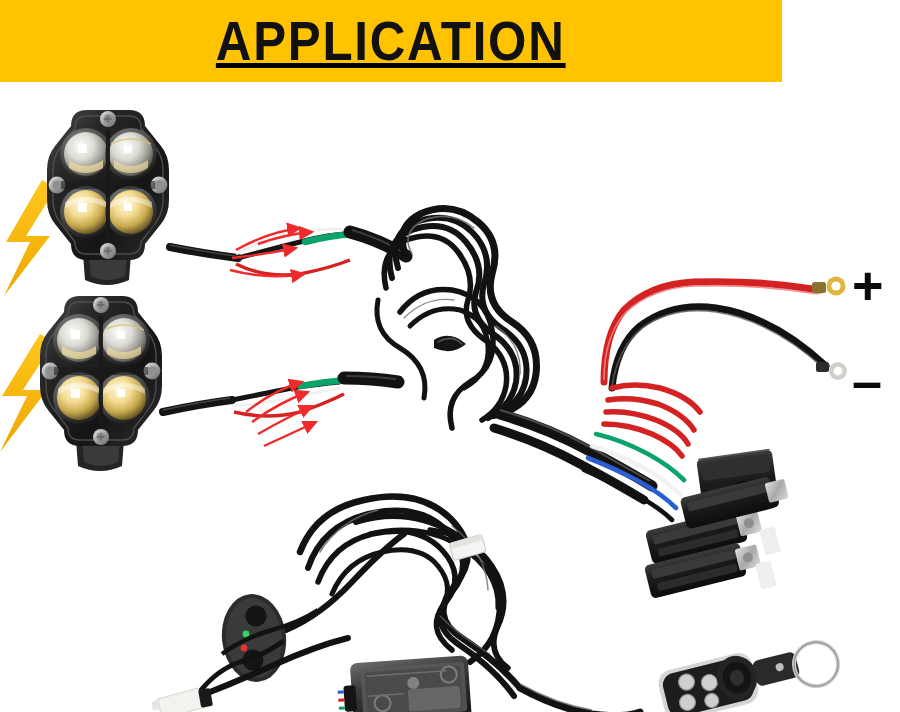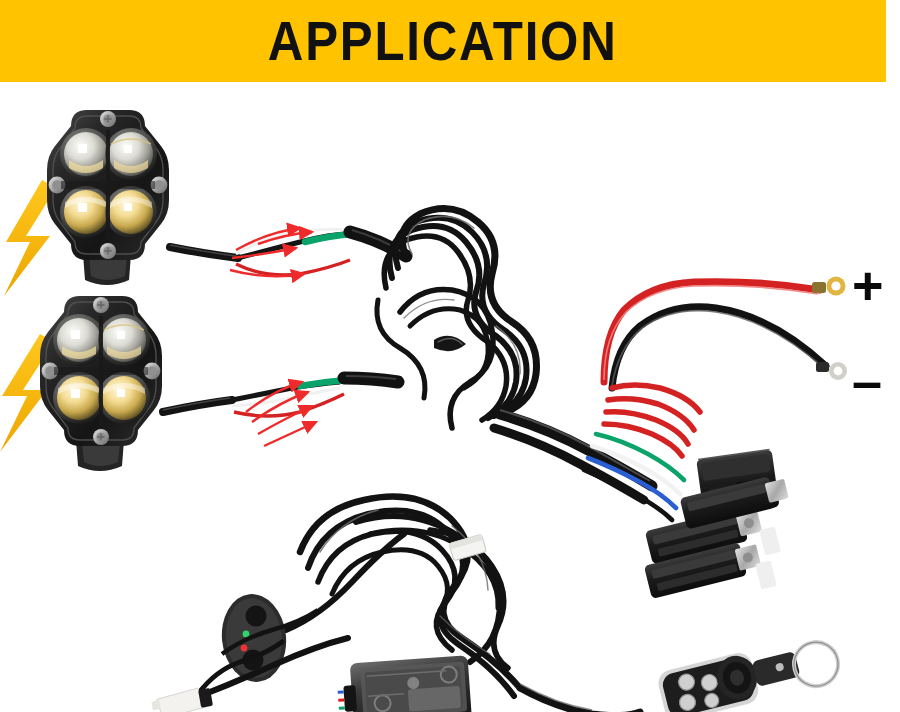--- a/index.html
+++ b/index.html
@@ -7,23 +7,23 @@
     width:900px;height:712px;
     background:#ffffff;
     font-family:"Liberation Sans", sans-serif;
     overflow:hidden;
     position:relative;
   }
   #stage{position:relative;width:900px;height:712px;background:#fff;overflow:hidden;}
 
   
   .banner{
-    position:absolute;left:0;top:0;width:886px;height:82px;
+    position:absolute;left:0;top:0;width:782px;height:82px;
     background:#ffc300;
-    display:flex;align-items:center;justify-content:center;
+    display:flex;align-items:center;justify-content:center;text-decoration:underline;
   }
   .banner-title{
     font-family:"Liberation Sans", sans-serif;
     font-weight:700;
     font-size:56px;
     letter-spacing:2px;
     color:#111111;
     line-height:1;
     transform:scaleX(0.88);
     transform-origin:center;

